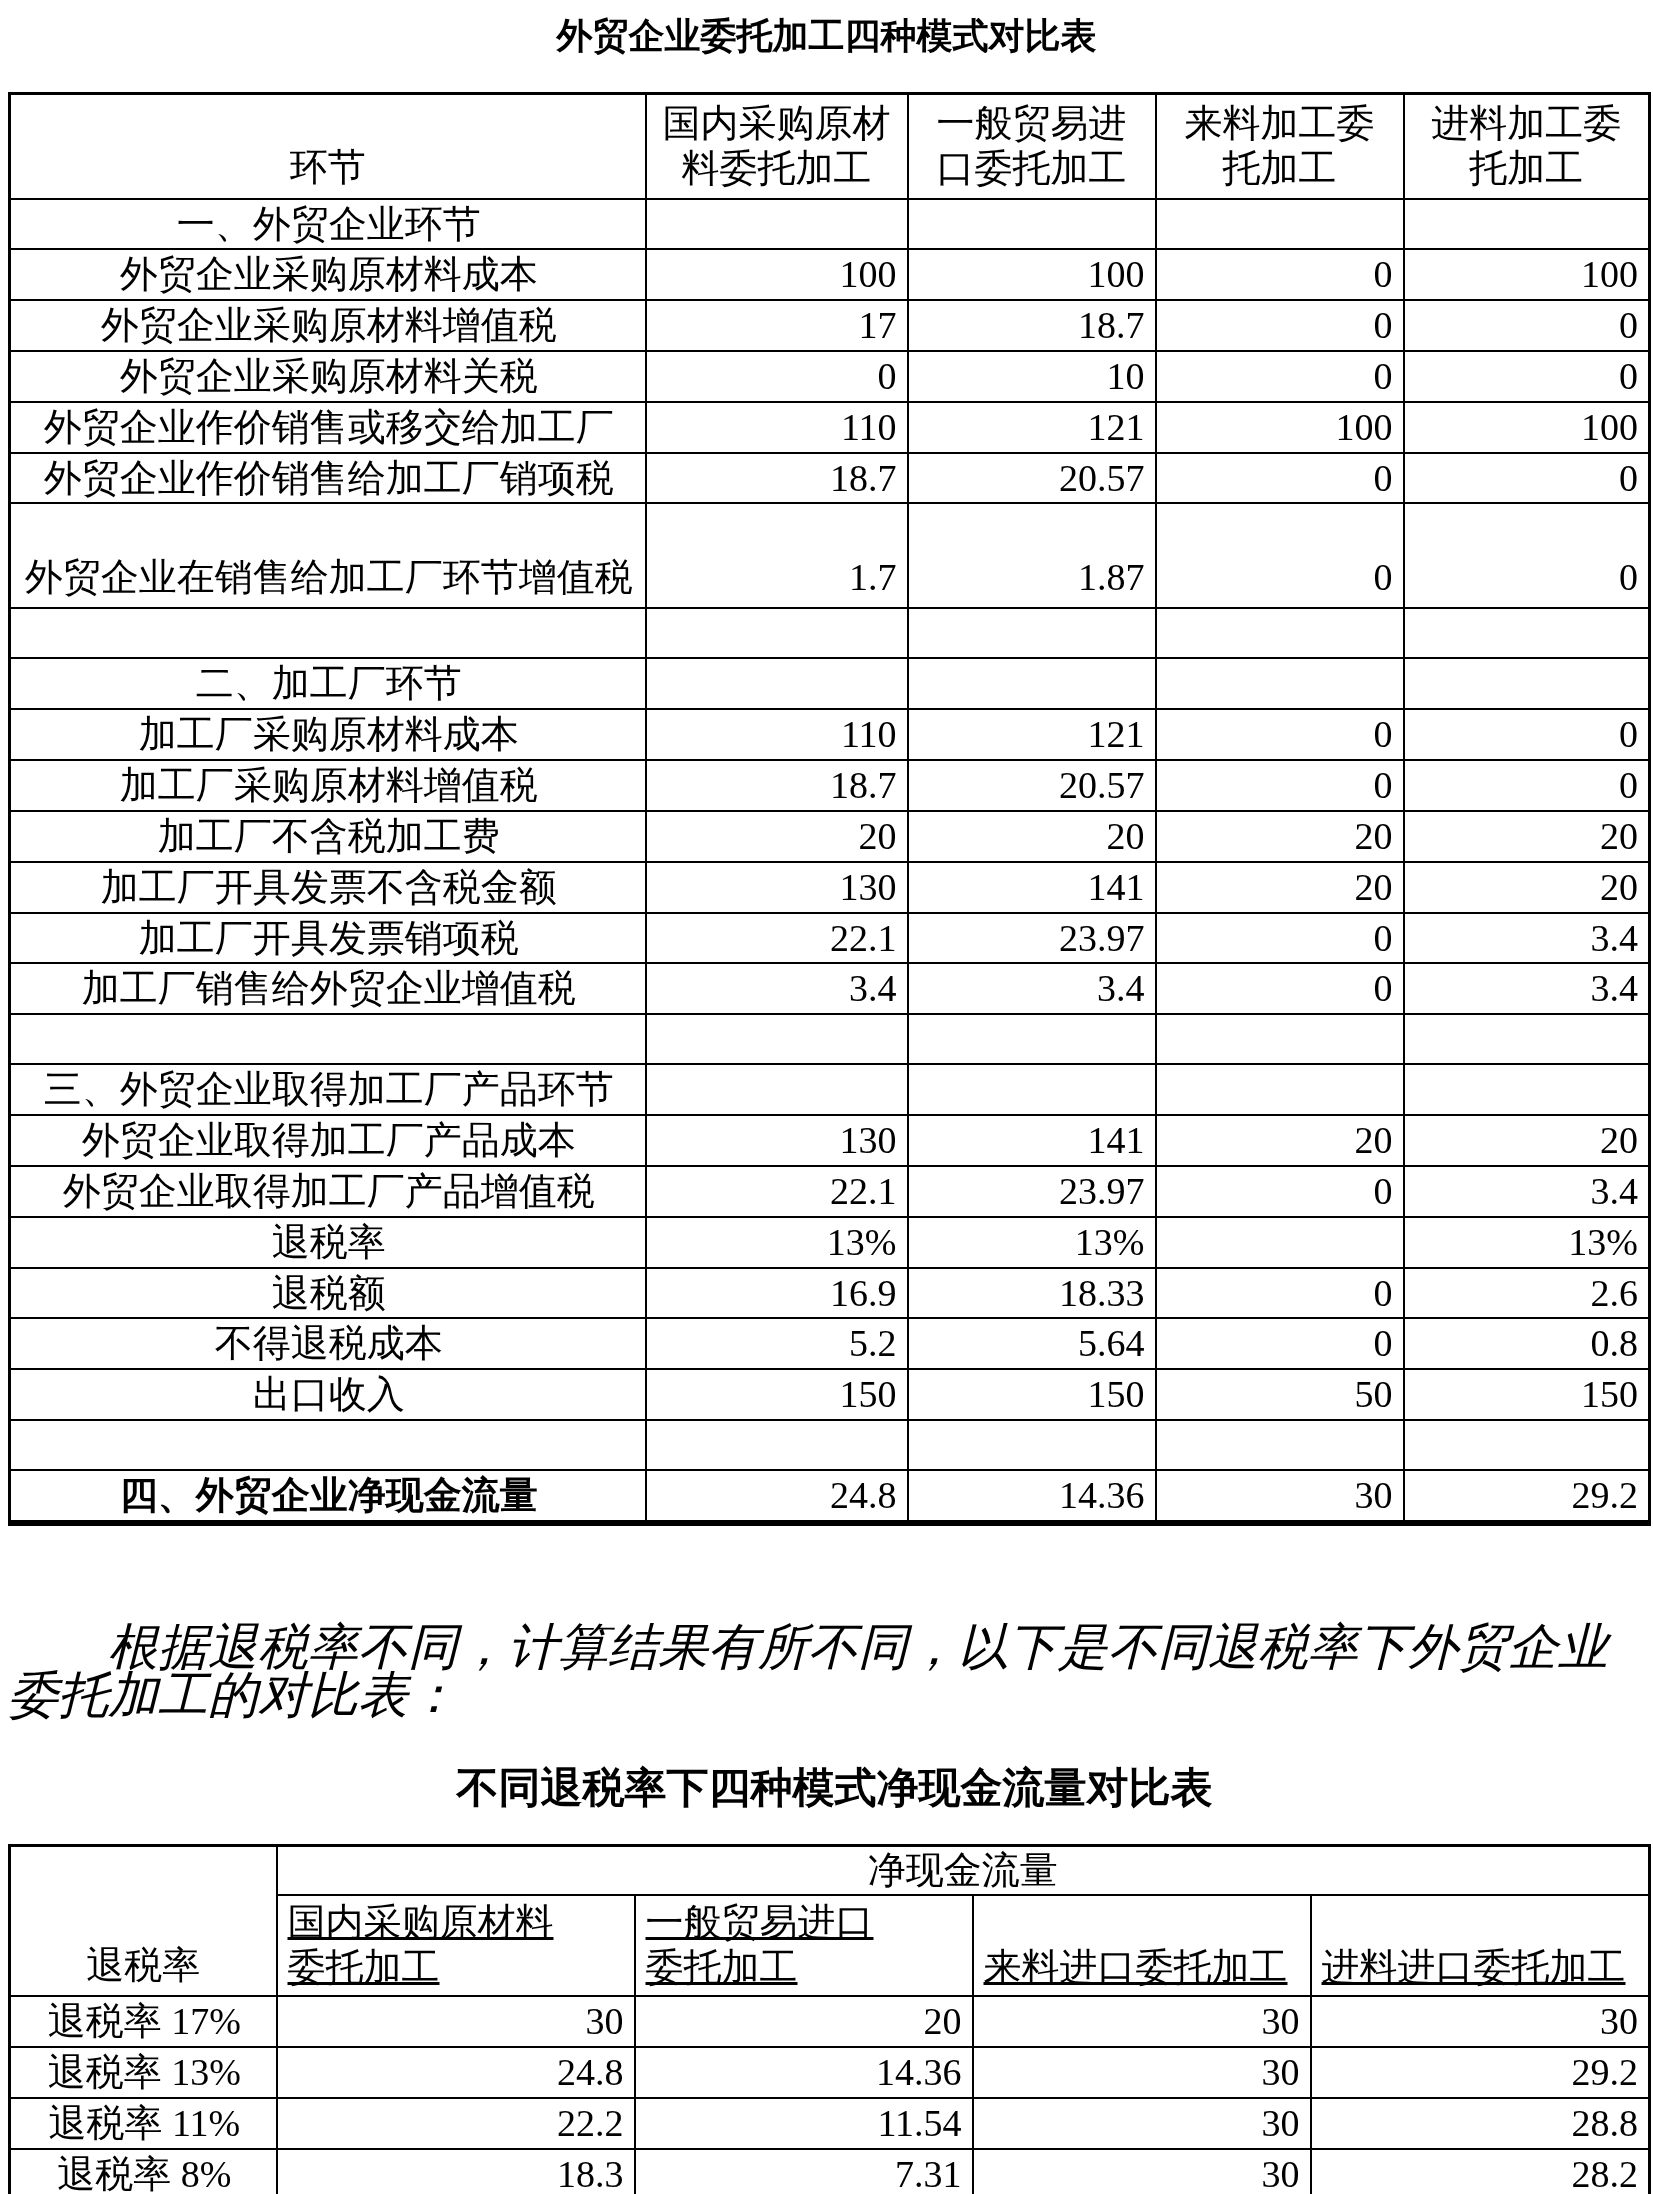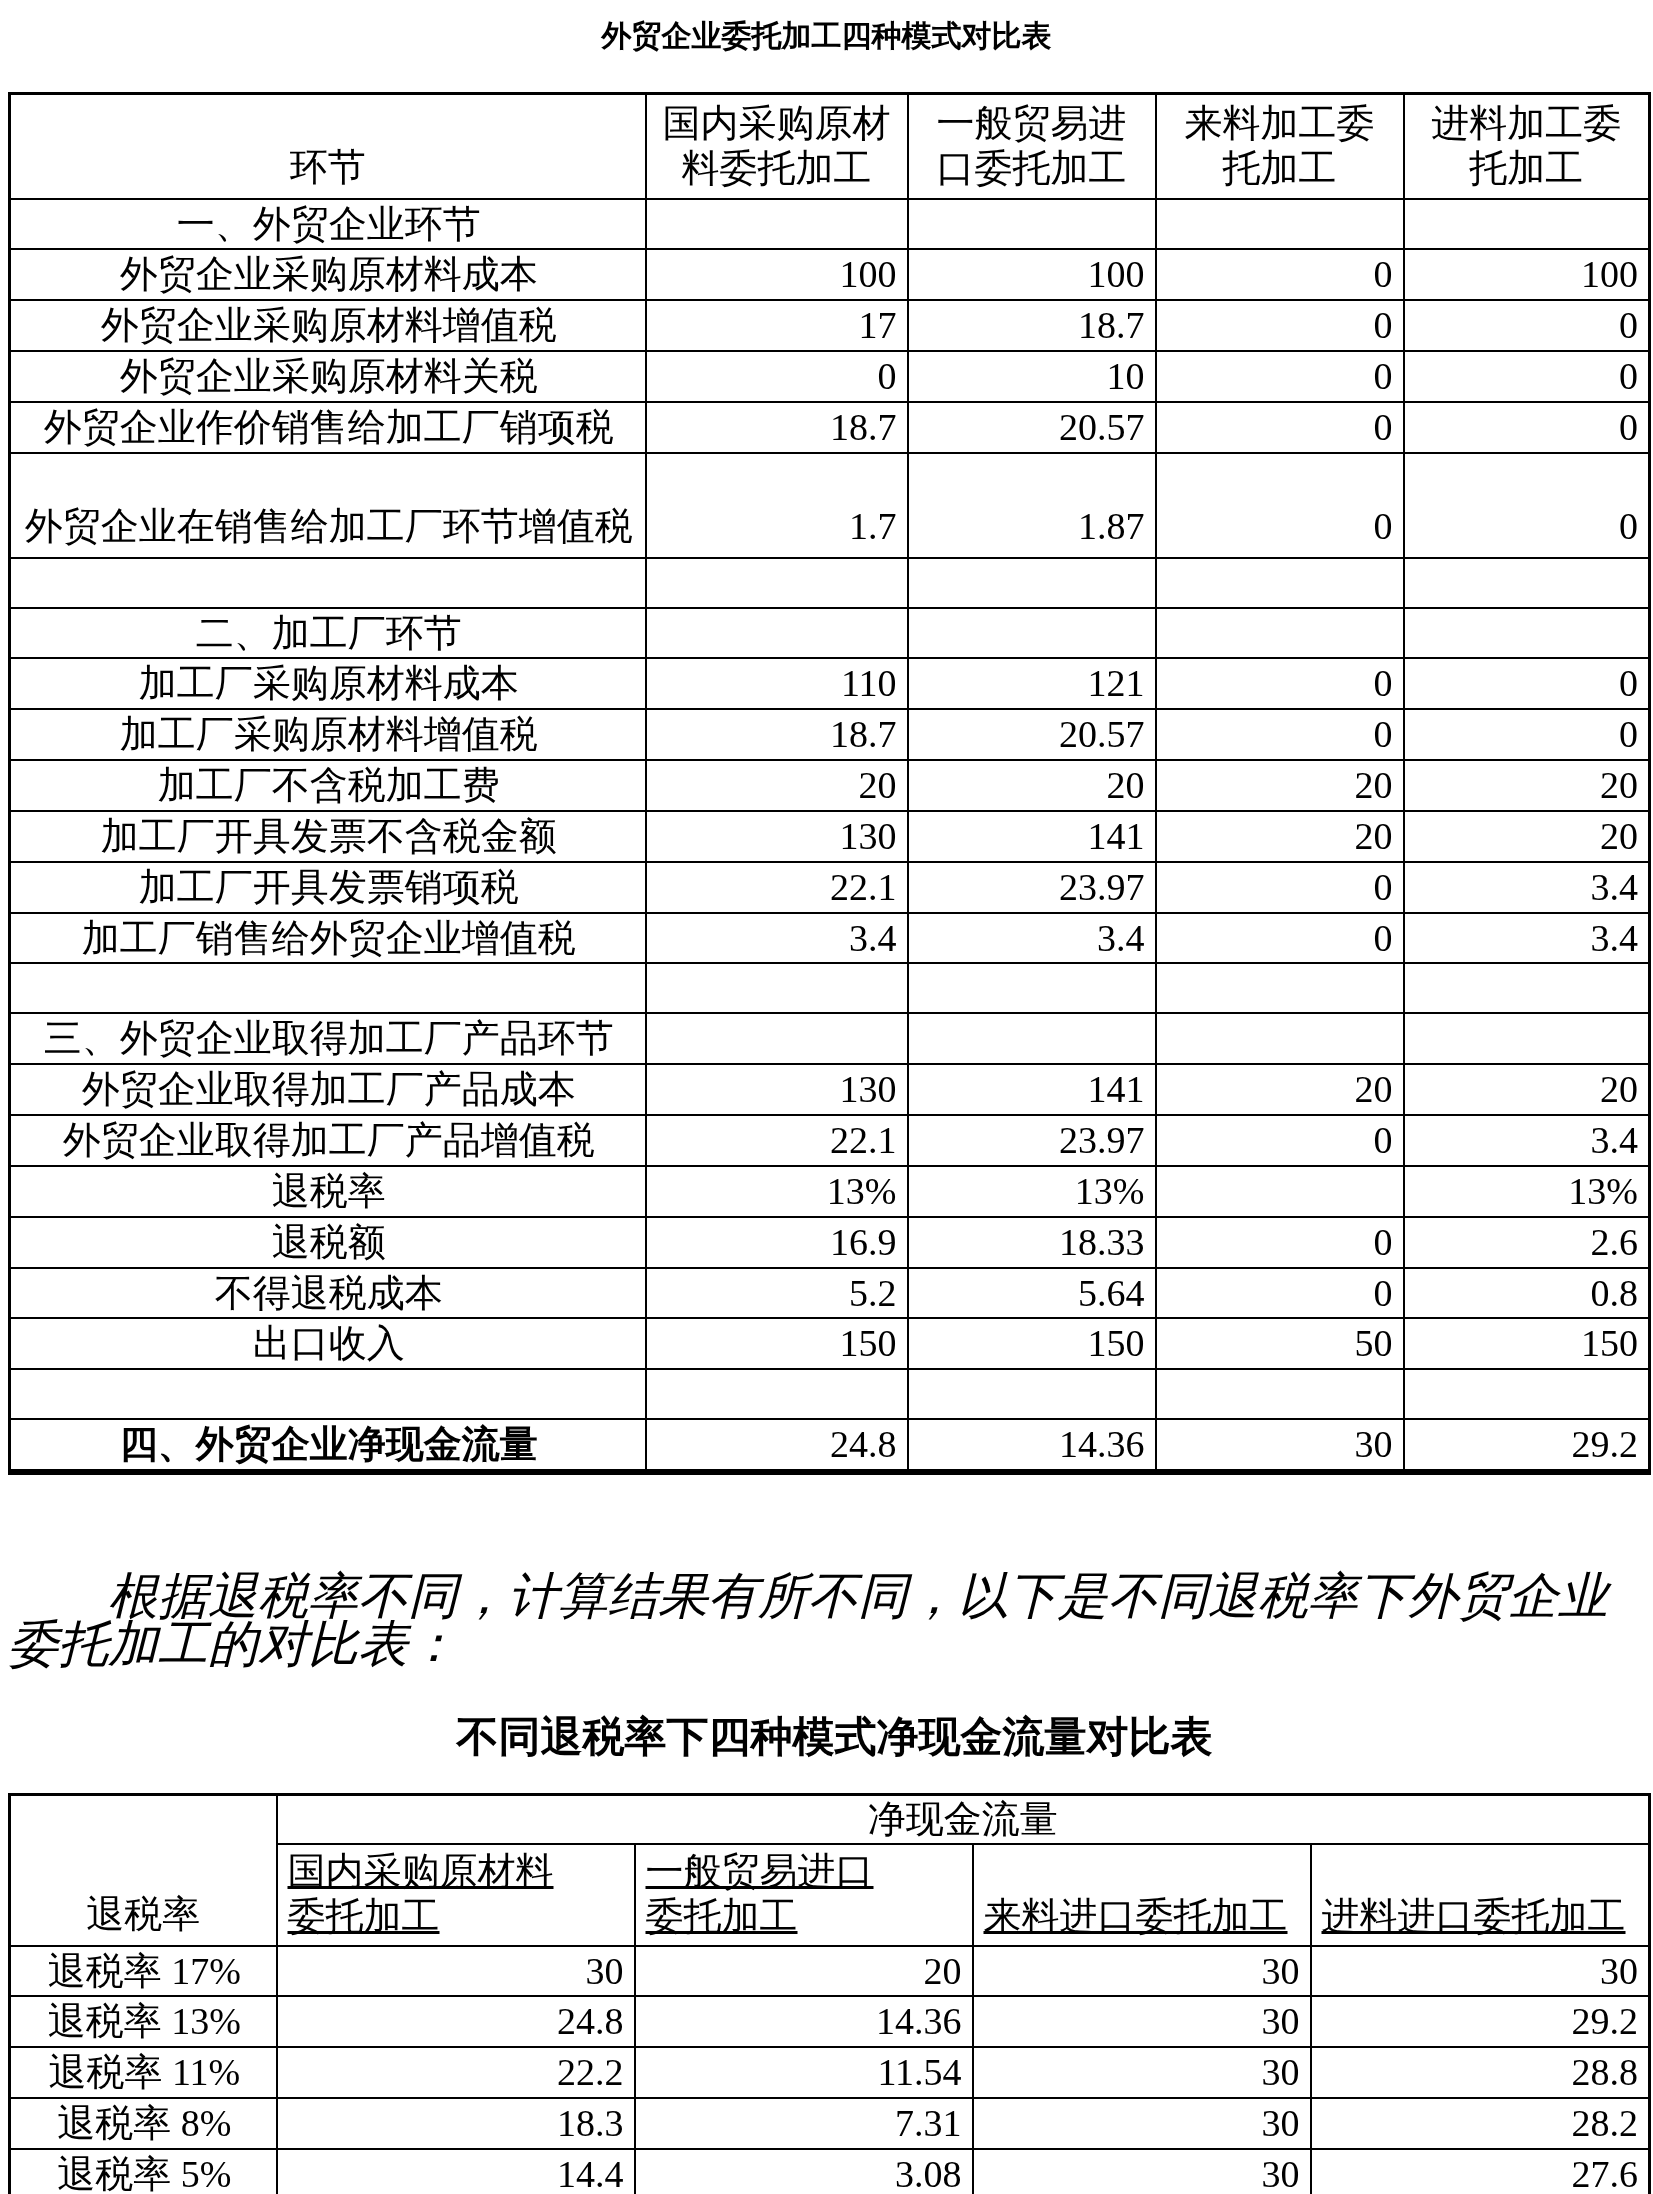--- a/index.html
+++ b/index.html
@@ -8,21 +8,21 @@
     width: 1653px; height: 2194px;
     background: #ffffff; color: #000000;
     font-family: "Liberation Serif", "DejaVu Serif", serif;
     overflow: hidden;
   }
   .page { width: 1653px; height: 2194px; position: relative; }
 
   h1.doc-title {
     margin: 10px 0 0 0; padding: 0;
     text-align: center;
-    font-size: 30px; font-weight: bold; line-height: 52px;
+    font-size: 36px; font-weight: bold; line-height: 52px;
   }
   table.cmp {
     border-collapse: collapse; table-layout: fixed;
     margin: 30px 0 0 8px;
     width: 1640px;
     border: 3px solid #000;
     font-size: 38px;
   }
   table.cmp td, table.cmp th {
     border: 2px solid #000;
@@ -126,20 +126,27 @@
           <td class="val">0</td>
         </tr>
         <tr class="r-data">
           <td class="lbl">外贸企业采购原材料关税</td>
           <td class="val">0</td>
           <td class="val">10</td>
           <td class="val">0</td>
           <td class="val">0</td>
         </tr>
         <tr class="r-data">
+          <td class="lbl">外贸企业作价销售或移交给加工厂</td>
+          <td class="val">110</td>
+          <td class="val">121</td>
+          <td class="val">100</td>
+          <td class="val">100</td>
+        </tr>
+        <tr class="r-data">
           <td class="lbl">外贸企业作价销售给加工厂销项税</td>
           <td class="val">18.7</td>
           <td class="val">20.57</td>
           <td class="val">0</td>
           <td class="val">0</td>
         </tr>
         <tr class="r-tall">
           <td class="lbl">外贸企业在销售给加工厂环节增值税</td>
           <td class="val">1.7</td>
           <td class="val">1.87</td>

